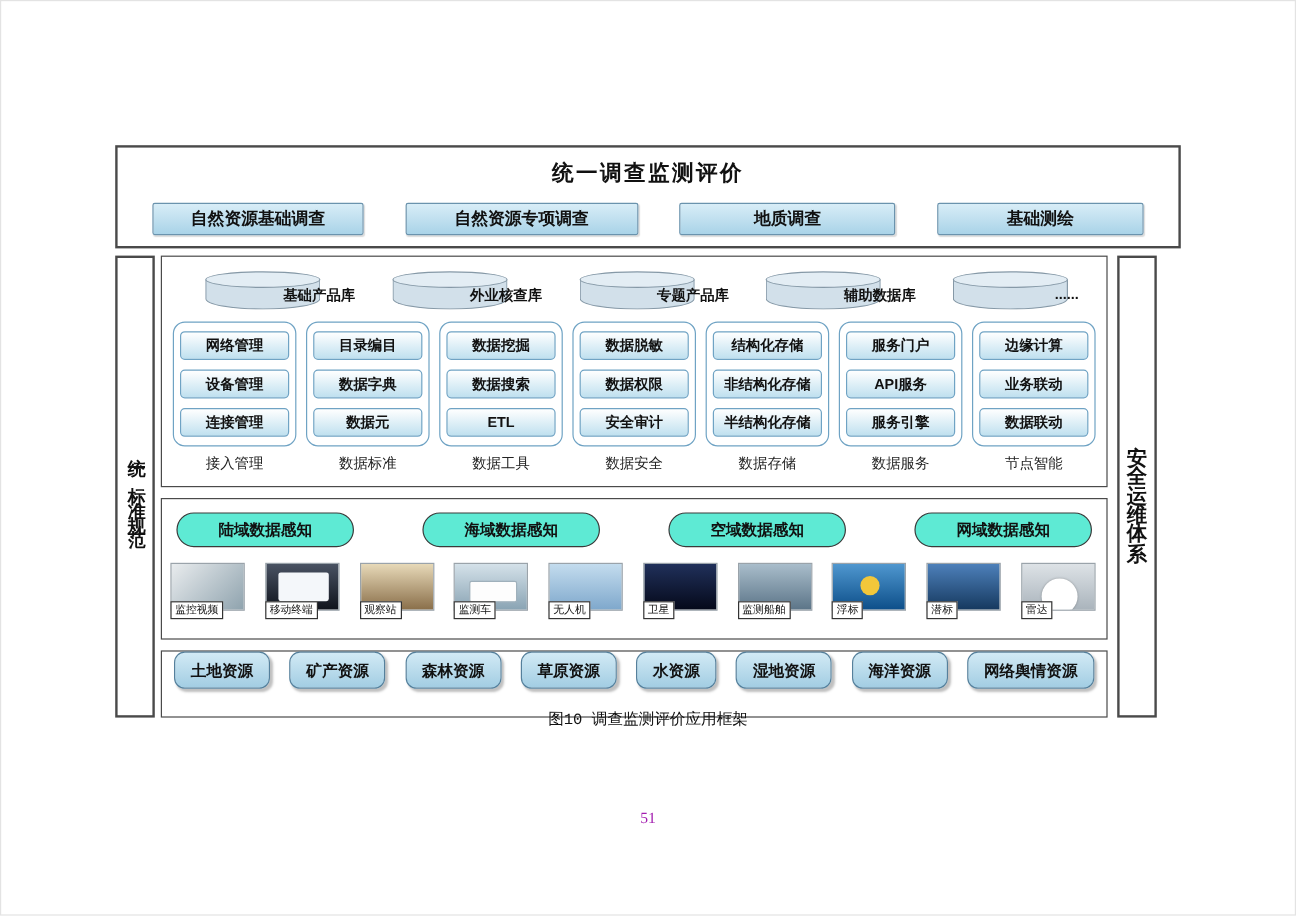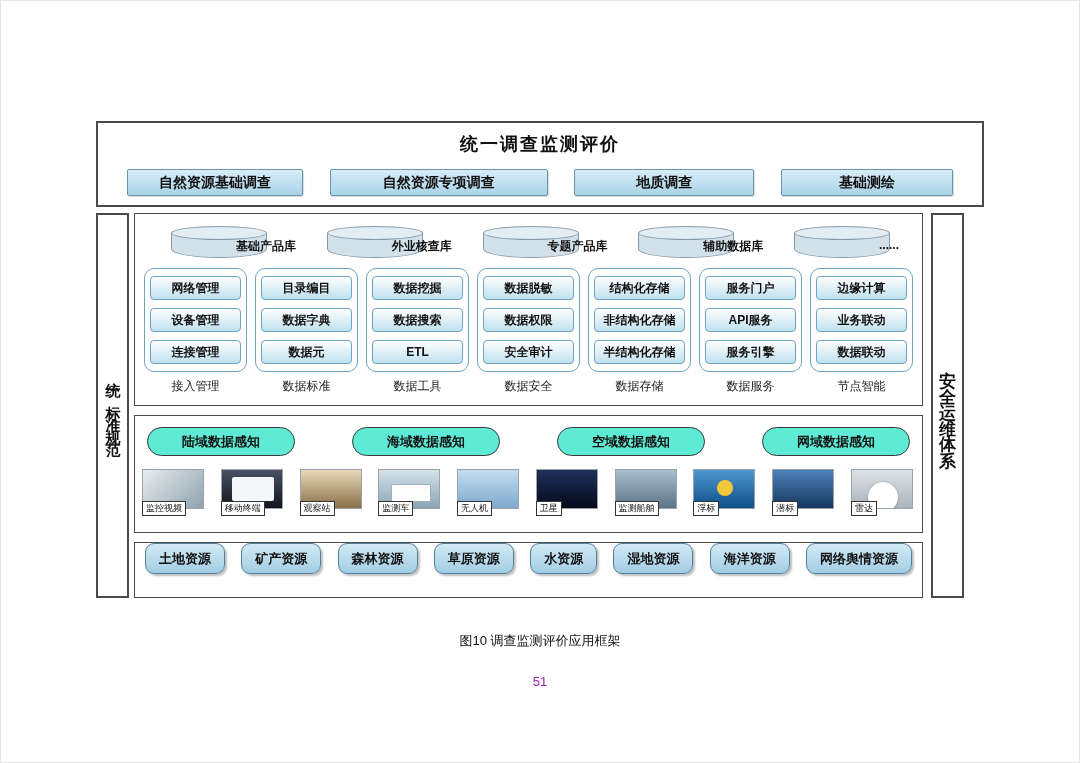--- a/index.html
+++ b/index.html
@@ -30,21 +30,21 @@
     display: flex; justify-content: space-between;
     padding: 0 29px; margin-top: 13px;
   }
   .blue-box {
     height: 27px; display: flex; align-items: center; justify-content: center;
     background: linear-gradient(#d8edf7, #a9d3e8);
     border: 1px solid #6a93ad; border-radius: 2px;
     font-size: 14px; font-weight: bold;
     box-shadow: 1px 1px 1px rgba(0,0,0,0.15);
   }
-  .ti0 { width: 176px; } .ti1 { width: 218px; } .ti2 { width: 180px; } .ti3 { width: 172px; }
+  .ti0 { width: 176px; } .ti1 { width: 194px; } .ti2 { width: 180px; } .ti3 { width: 172px; }
 
   
   .side-bar {
     position: absolute; top: 212px; width: 33px; height: 385px;
     border: 2px solid #4a4a4a; background: #fff;
     display: flex; align-items: center; justify-content: center;
   }
   .side-bar.left-bar  { left: 95px; }
   .side-bar.right-bar { left: 930px; }
   .vtext {
@@ -147,28 +147,28 @@
     height: 31px; padding: 0 13px;
     display: flex; align-items: center; justify-content: center;
     background: linear-gradient(#d2eaf5, #a2cde3);
     border: 1px solid #55809c; border-radius: 9px;
     font-size: 13px; font-weight: bold;
     box-shadow: 2px 2px 2px rgba(0,0,0,0.25);
   }
 
   
   .caption {
-    position: absolute; top: 631px; left: 0; width: 100%;
+    position: absolute; top: 589px; left: 0; width: 100%;
     text-align: center; font-size: 13px; color: #111;
-    font-family: Liberation Sans, sans-serif;
+    font-family: Liberation Mono, monospace;
   }
   .page-num {
     position: absolute; top: 673px; left: 0; width: 100%;
     text-align: center; font-size: 13px; color: #a21caf;
-    font-family: Liberation Sans, sans-serif;
+    font-family: Liberation Serif, serif;
   }
 </style>
 </head>
 <body>
 
 <div class="page">
 
   <div class="top-box">
     <div class="top-title">统一调查监测评价</div>
     <div class="top-items">

